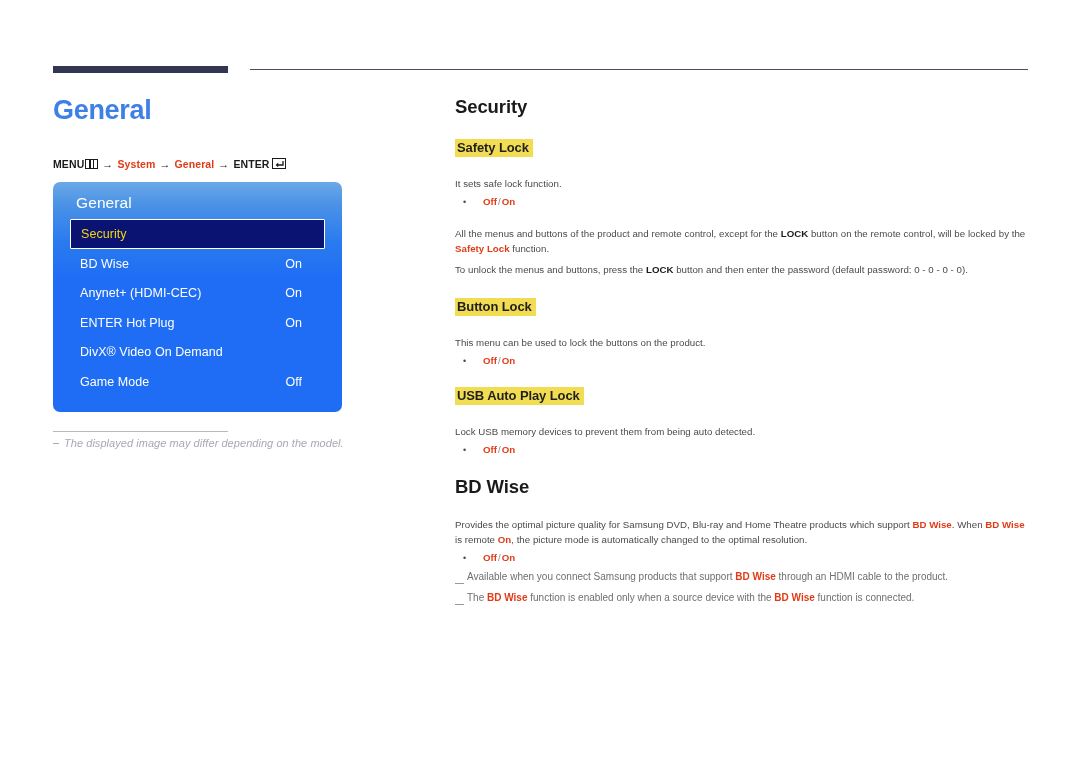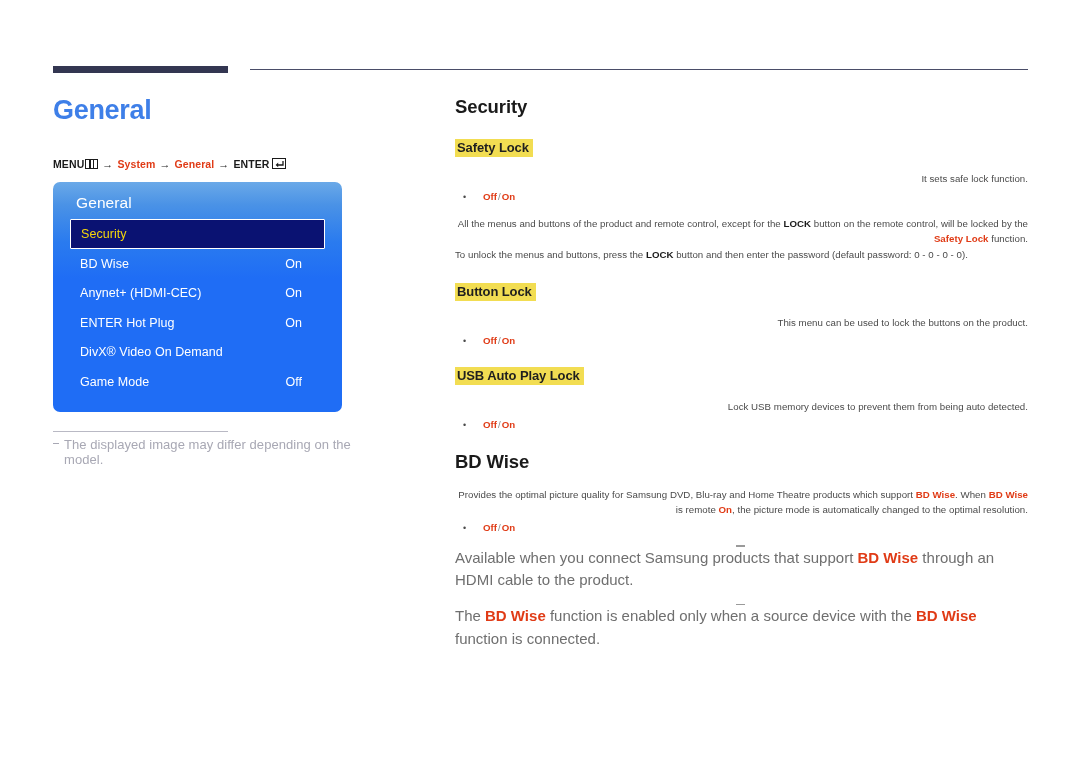--- a/index.html
+++ b/index.html
@@ -168,25 +168,26 @@
     top: 431px;
     width: 175px;
     height: 1px;
     background: #b9b9c4;
   }
   .left-note {
     position: absolute;
     left: 53px;
     top: 437px;
     width: 330px;
-    font-size: 13px;
+    font-size: 11px;
     color: #a8a8b4;
     display: flex;
     align-items: flex-start;
     letter-spacing: 0.05px;
+    font-style: italic;
   }
   .left-note .dash {
     display: inline-block;
     width: 6px;
     height: 1px;
     background: #a8a8b4;
     margin: 6px 5px 0 0;
     flex: none;
   }
 
@@ -232,40 +233,39 @@
     font-size: 9px;
     width: 20px;
     flex: none;
     line-height: 1;
   }
   .bullet .opt { color: #e03b16; font-weight: bold; font-size: 9.7px; }
   .bullet .sep { color: #8a8a8a; font-weight: normal; padding: 0 1px; }
 
   .note {
     display: flex;
-    align-items: center;
-    font-size: 15px;
+    align-items: flex-end;
+    font-size: 10px;
     line-height: 1.5;
     color: #6f6f6f;
-    flex-direction: column;
   }
   .note .ndash {
     display: inline-block;
     width: 9px;
     height: 1.6px;
     background: #9a9a9a;
     margin: 6px 3px 0 0;
     flex: none;
   }
   .note .red { color: #e03b16; font-weight: bold; }
 
   .mt-sec  { margin-top: 21px; }
   .mt-h2   { margin-top: 20px; }
-  .mt-p    { margin-top: 14px; text-align: right; }
-  .mt-p2   { margin-top: 1px; }
+  .mt-p    { margin-top: 19px; }
+  .mt-p2   { margin-top: 6px; }
   .mt-b    { margin-top: 5px; }
   .mt-note { margin-top: 6px; }
 </style>
 </head>
 <body>
 
 <div class="top-rule-wrap">
   <div class="top-rule-thick"></div>
   <div class="top-rule-thin"></div>
 </div>

